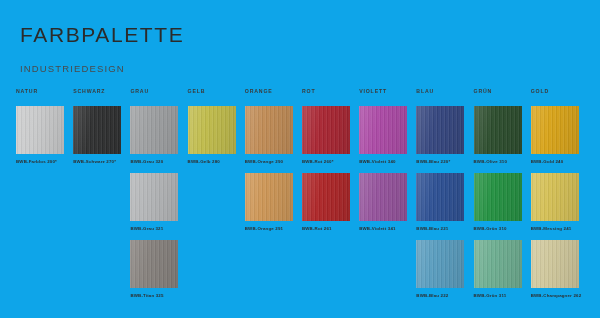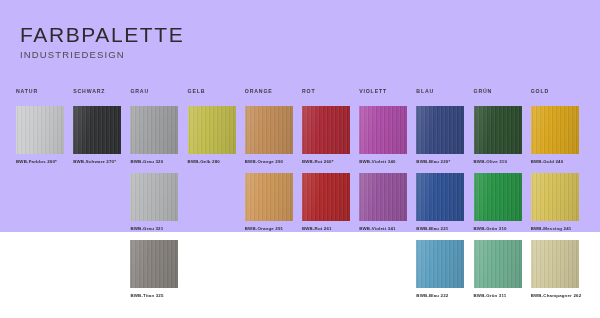--- a/index.html
+++ b/index.html
@@ -12,22 +12,22 @@
     height: 318px;
     overflow: hidden;
     font-family: "Liberation Sans", sans-serif;
     color: #1f1f1f;
     -webkit-font-smoothing: antialiased;
   }
 
   .page {
     position: relative;
     width: 600px;
-    height: 232px;
-    background: #c4b5fd;
+    height: 318px;
+    background: #0ea5e9;
   }
 
   
   .header {
     position: absolute;
     left: 20px;
     top: 24px;
   }
   .title {
     font-size: 21px;
@@ -35,21 +35,21 @@
     font-weight: 400;
     color: #2b2b2b;
     line-height: 1.05;
     white-space: nowrap;
   }
   .subtitle {
     font-size: 9.5px;
     letter-spacing: 1.15px;
     font-weight: 400;
     color: #4a4a4a;
-    margin-top: 3px;
+    margin-top: 17px;
     white-space: nowrap;
   }
 
   
   .grid {
     position: absolute;
     left: 16px;
     top: 88px;
     width: 572px;
     display: grid;

